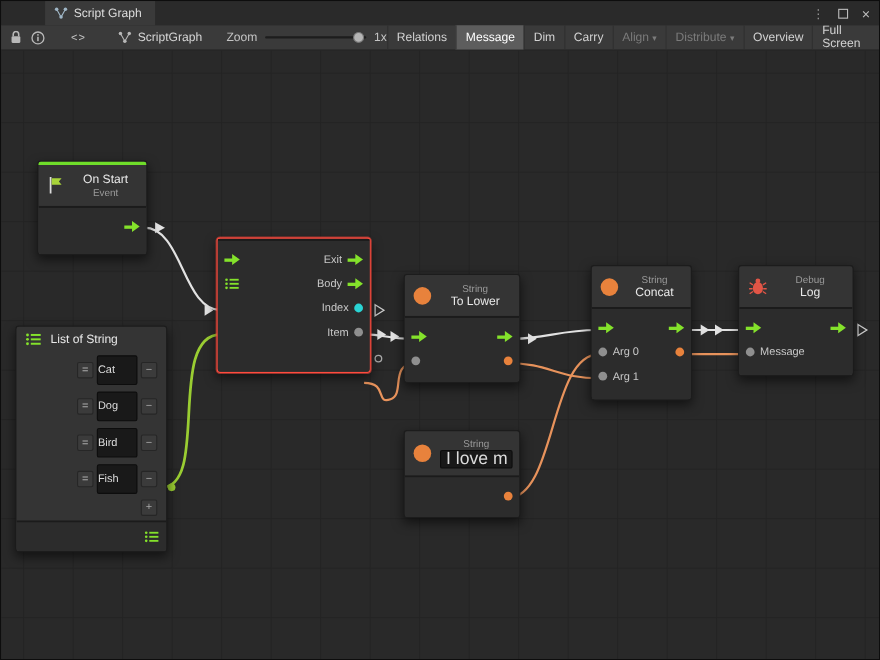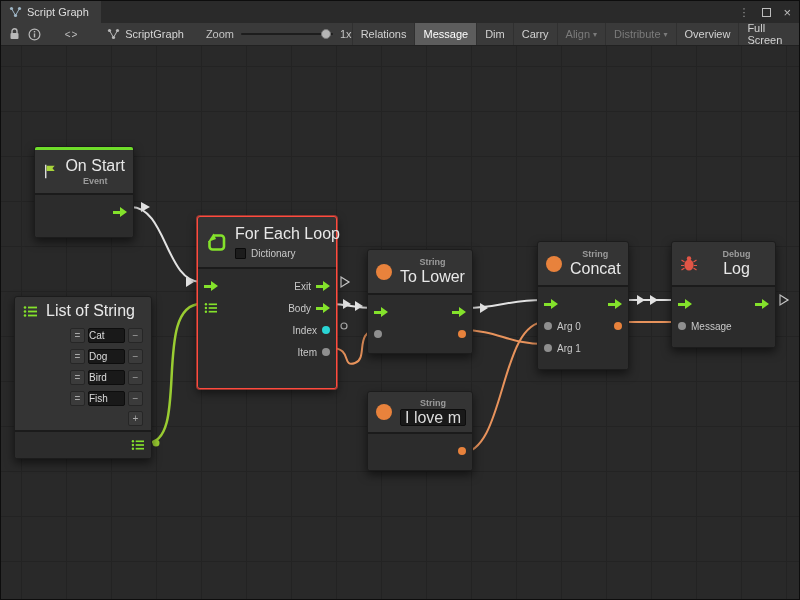--- a/index.html
+++ b/index.html
@@ -1,21 +1,21 @@
 <!DOCTYPE html>
 <html style="--flow-green: #84e22b; --event-green: #6fdd2a; --wire-white: #e2e2e2; --wire-green: #9acd32; --wire-orange: #e8935c; --port-cyan: #2ad4d4; --port-gray: #8f8f8f; --port-orange: #e8823c; --icon-orange: #e8823c; --icon-red: #e25546; --selection-red: #ff4b3e;"><head>
 <meta charset="utf-8">
 <style>
   * { margin:0; padding:0; box-sizing:border-box; }
   html,body { background:#111; }
   body { font-family:"Liberation Sans", sans-serif; }
   #app { position:relative; width:800px; height:600px; background:#282828; overflow:hidden; border:1px solid #0d0d0d; }
 
   
-  .tabbar { position:absolute; left:0; top:0; width:800px; height:22px; background:#2a2a2a; display:flex; align-items:stretch; }
+  .tabbar { position:absolute; left:0; top:0; width:800px; height:22px; background:#2a2a2a; display:flex; align-items:stretch;padding-left:40px; }
   .tab { display:inline-flex; align-items:center; gap:5px; padding:0 12px 0 8px; background:#3a3a3a; color:#dedede; font-size:11px; }
   .winctrl { margin-left:auto; display:flex; align-items:center; gap:12px; padding-right:10px; color:#bdbdbd; }
   .sq { width:9px; height:9px; border:1px solid #bdbdbd; display:inline-block; }
   .xglyph { font-size:13px; line-height:1; color:#bdbdbd; }
   .dots { font-size:11px; color:#9a9a9a; letter-spacing:1px; }
 
   
   .toolbar { position:absolute; left:0; top:22px; width:800px; height:23px; background:#3a3a3a; border-bottom:1px solid #212121; display:flex; align-items:center; padding:0 4px; font-size:11px; color:#cfcfcf; }
   .tico { display:inline-flex; align-items:center; justify-content:center; width:20px; height:18px; border-radius:2px; }
   .tico svg { display:block; }
@@ -38,22 +38,22 @@
     background-size:45px 45px; background-position:20px 20px; }
   .wires { position:absolute; left:0; top:0; width:800px; height:555px; }
 
   
   .node { position:absolute; border:1px solid #1c1c1c; border-radius:3px; background:#343434; box-shadow:0 4px 10px rgba(0,0,0,.55); }
   .node.selected { border-color:var(--selection-red); box-shadow:0 0 0 1px rgba(255,75,62,.55), 0 4px 10px rgba(0,0,0,.55); }
   .accent { height:3px; background:var(--event-green); border-radius:2px 2px 0 0; }
   .head { display:flex; align-items:center; gap:8px; padding:7px 8px; }
   .head .txt { flex:1; display:flex; flex-direction:column; align-items:center; gap:1px; }
   .head .txt.left { align-items:flex-start; }
-  .title { font-size:16px; color:#e8e8e8; white-space:nowrap; }
-  .subtitle { font-size:9px; color:#9b9b9b; white-space:nowrap;font-weight:bold; }
+  .title { font-size:11px; color:#e8e8e8; white-space:nowrap; }
+  .subtitle { font-size:9px; color:#9b9b9b; white-space:nowrap; }
   .ports { border-top:2px solid #1b1b1b; background:#2c2c2c; padding:6px 0 8px 0; border-radius:0 0 3px 3px; }
   .prow { height:22px; display:flex; align-items:center; justify-content:space-between; padding:0 6px; }
   .pg { display:flex; align-items:center; gap:5px; }
   .plabel { font-size:10px; color:#c9c9c9; white-space:nowrap; }
 
   .farrow { position:relative; width:14px; height:11px; display:inline-block; }
   .farrow::before { content:""; position:absolute; left:0; top:4px; width:8px; height:3px; background:var(--flow-green); }
   .farrow::after { content:""; position:absolute; right:0; top:0; width:0; height:0; border-left:7px solid var(--flow-green); border-top:5.5px solid transparent; border-bottom:5.5px solid transparent; }
 
   .dot { width:9px; height:9px; border-radius:50%; background:var(--port-gray); }
@@ -61,21 +61,21 @@
   .dot.cyan { background:var(--port-cyan); }
   .dot.orange { background:var(--port-orange); }
 
   .circle-icon { width:16px; height:16px; border-radius:50%; background:var(--icon-orange); flex:none; }
   .cb { width:11px; height:11px; background:#1c1c1c; border:1px solid #0a0a0a; border-radius:1px; flex:none; }
   .cbrow { display:flex; align-items:center; gap:5px; margin-top:4px; }
 
   
   .lrow { display:flex; align-items:center; justify-content:flex-end; gap:3px; padding:3px 8px 3px 0; }
   .grip, .sqbtn { width:15px; height:15px; background:#3b3b3b; border:1px solid #262626; color:#a8a8a8; font-size:10px; line-height:1; display:inline-flex; align-items:center; justify-content:center; border-radius:2px; flex:none; }
-  .cellinput { width:37px; height:15px; background:#191919; border:1px solid #0d0d0d; border-radius:2px; color:#dcdcdc; font-size:10px; padding:0 0; font-family:"Liberation Sans", sans-serif; }
+  .cellinput { width:37px; height:27px; background:#191919; border:1px solid #0d0d0d; border-radius:2px; color:#dcdcdc; font-size:10px; padding:0 0; font-family:"Liberation Sans", sans-serif; }
   .plusrow { display:flex; justify-content:flex-end; padding:2px 8px 4px 0; }
   .litinput { width:66px; height:17px; background:#191919; border:1px solid #0d0d0d; border-radius:2px; color:#dcdcdc; font-size:16px; padding:0 4px; font-family:"Liberation Sans", sans-serif; }
 </style>
 </head>
 <body>
 
 <div id="app">
 
   <div class="tabbar">
     <div class="tab">
@@ -267,33 +267,20 @@
               <rect x="5" y="1.6" width="9" height="1.8" style="fill:var(--flow-green)"></rect>
                 <rect x="5" y="5.6" width="9" height="1.8" style="fill:var(--flow-green)"></rect>
                 <rect x="5" y="9.6" width="9" height="1.8" style="fill:var(--flow-green)"></rect>
             </svg>
           </span>
         </div>
       </div>
     </div>
 
     <div class="node selected" style="left:196px; top:170px; width:140px;">
-      <div class="head" style="padding:8px;">
-        <svg width="21" height="21" viewBox="0 0 21 21" style="flex:none;">
-          <path d="M7 3.5 H15 A3 3 0 0 1 18 6.5 V14.5 A3 3 0 0 1 15 17.5 H6.5 A3 3 0 0 1 3.5 14.5 V9" fill="none" style="stroke:var(--flow-green)" stroke-width="2.6"></path>
-          <polygon points="2,10 10,7 7.5,1.5" style="fill:var(--flow-green)"></polygon>
-        </svg>
-        <div class="txt left">
-          <span class="title">For Each Loop</span>
-          <span class="cbrow">
-            <span class="cb"></span>
-            <span class="plabel">Dictionary</span>
-          </span>
-        </div>
-      </div>
       <div class="ports" style="padding-bottom:25px;">
         <div class="prow">
           <span class="pg">
               <span class="farrow"></span>
             </span>
           <span class="pg">
               <span class="plabel">Exit</span>
               <span class="farrow"></span>
             </span>
         </div>

